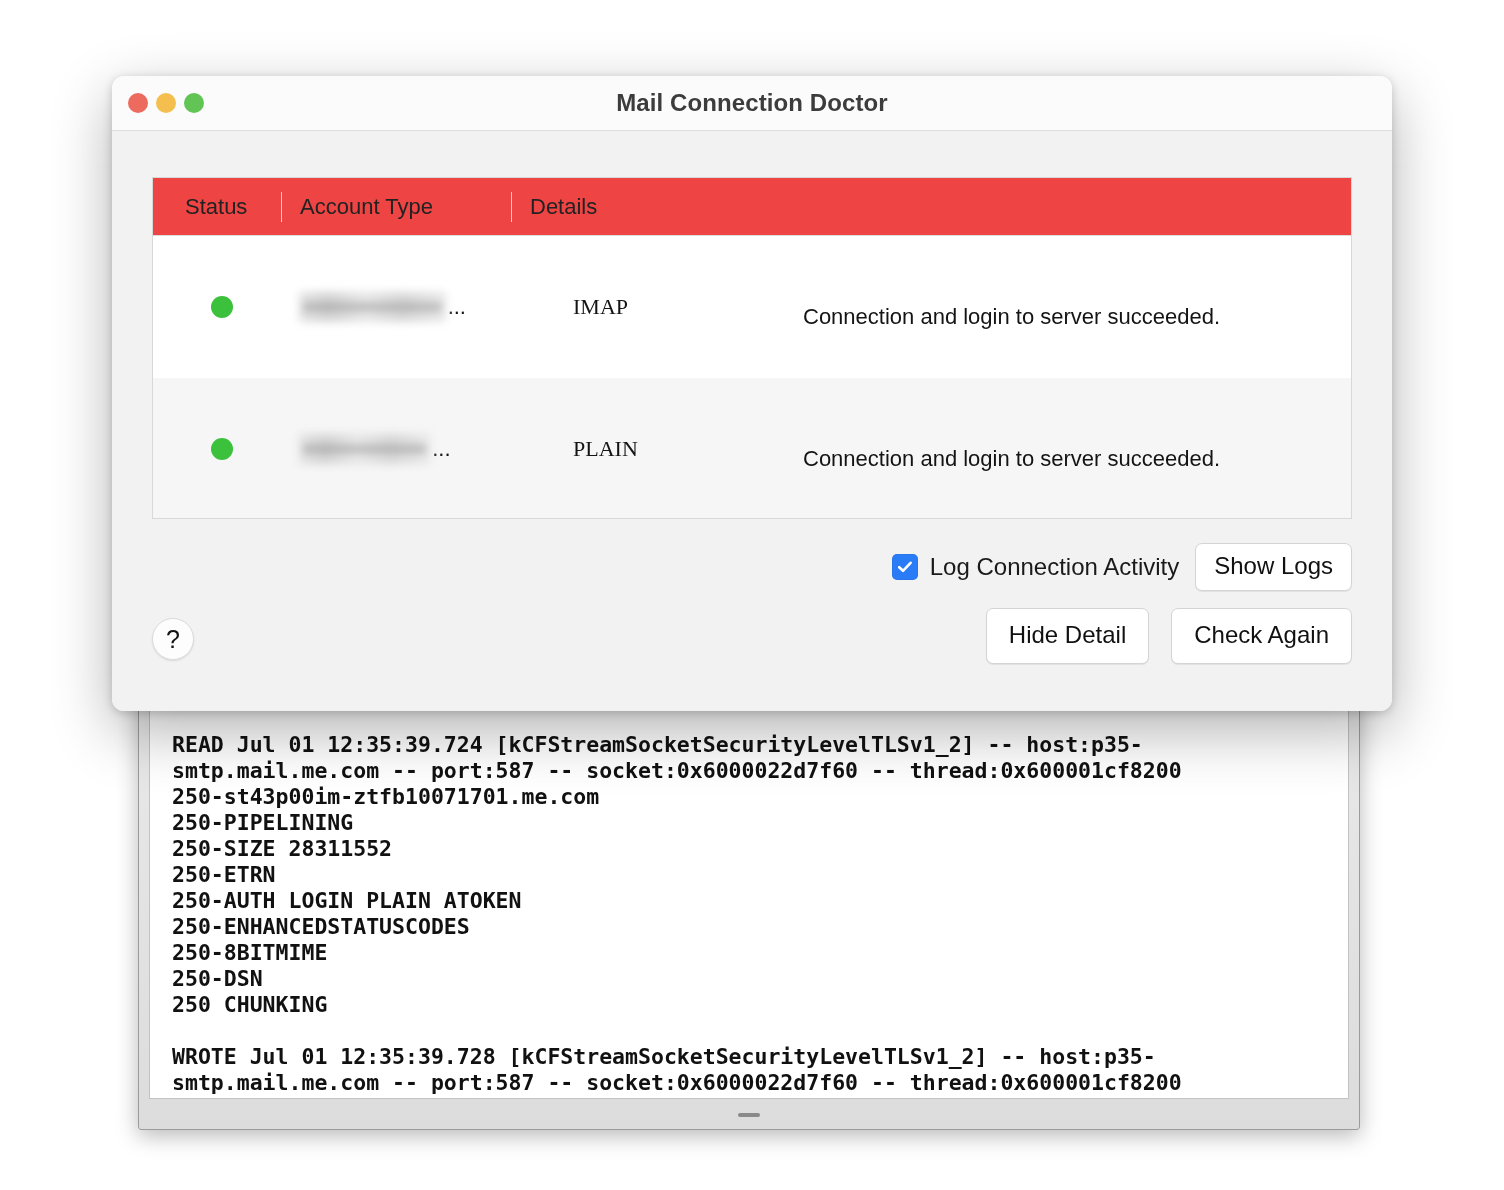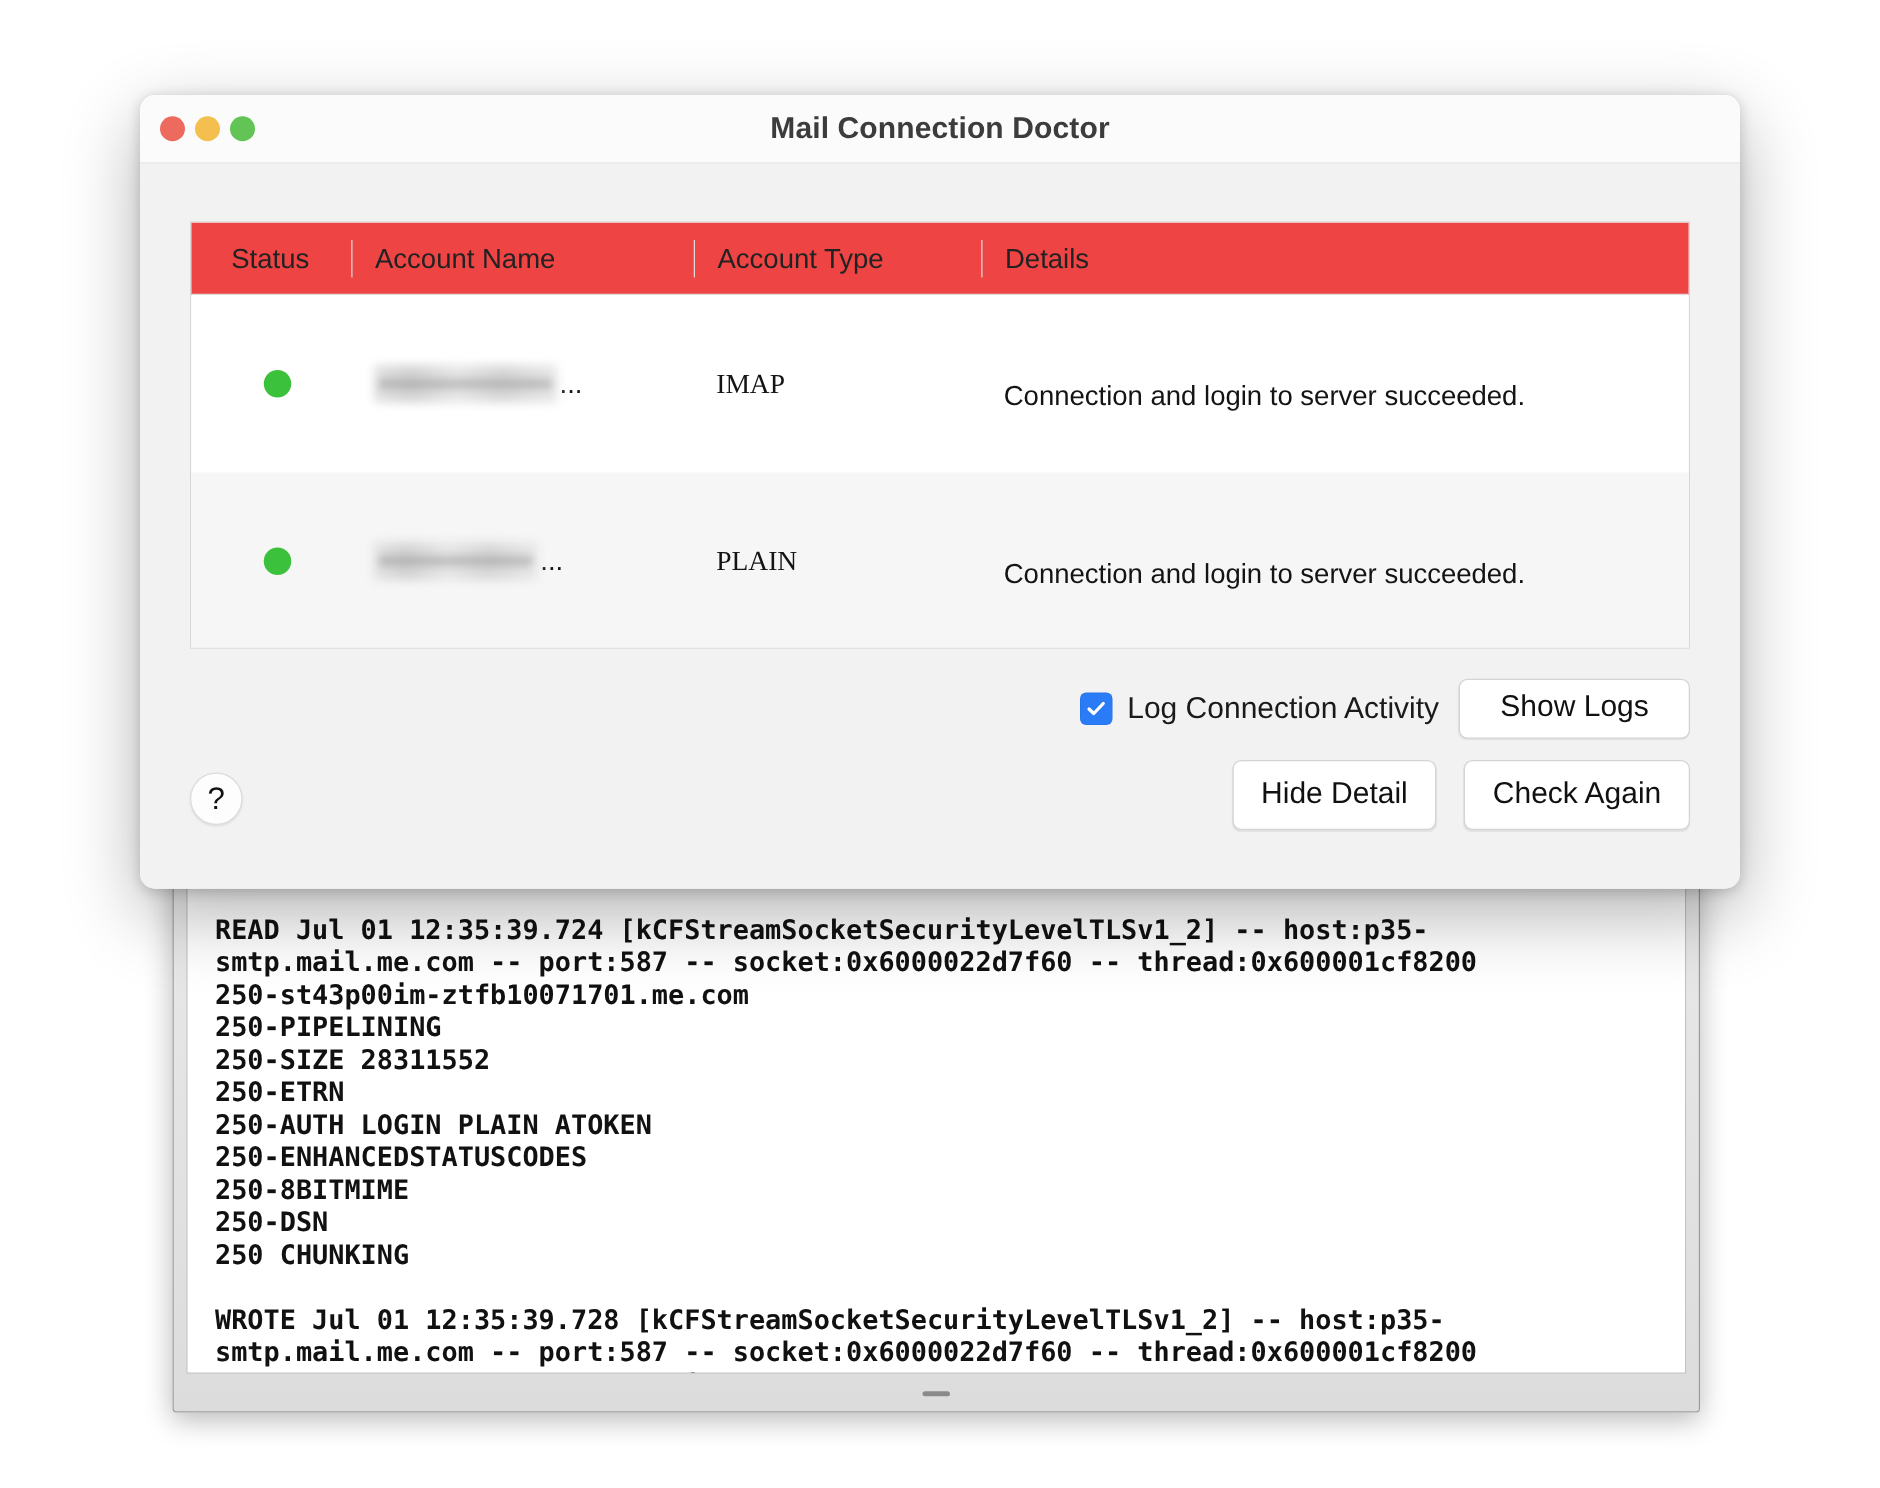--- a/index.html
+++ b/index.html
@@ -237,21 +237,21 @@
   }
 
   .btn {
     background: #ffffff;
     border: 1px solid #d4d4d4;
     border-radius: 7px;
     font-size: 24px;
     color: #111111;
     font-family: "Liberation Sans", sans-serif;
     box-shadow: 0 1px 1px rgba(0,0,0,0.07);
-    padding: 0 32px;
+    padding: 0 18px;
     height: 46px;
     line-height: 44px;
     display: inline-block;
     white-space: nowrap;
     cursor: default;
   }
 
   
   .help-button {
     position: absolute;
@@ -314,21 +314,20 @@
       </div>
       <div class="window-title">Mail Connection Doctor</div>
     </div>
 
     <div class="dialog-body">
 
       <div class="table-wrap">
 
         <div class="table-header">
           <span class="th col-status">Status</span>
-          <span class="th col-name">Account Name</span>
           <span class="th col-type">Account Type</span>
           <span class="th col-detail">Details</span>
         </div>
 
         <div class="table-row odd">
           <span class="td col-status">
             <span class="status-dot"></span>
           </span>
           <span class="td col-name">
             <span class="redacted-name">••••••••••••••••••</span>

